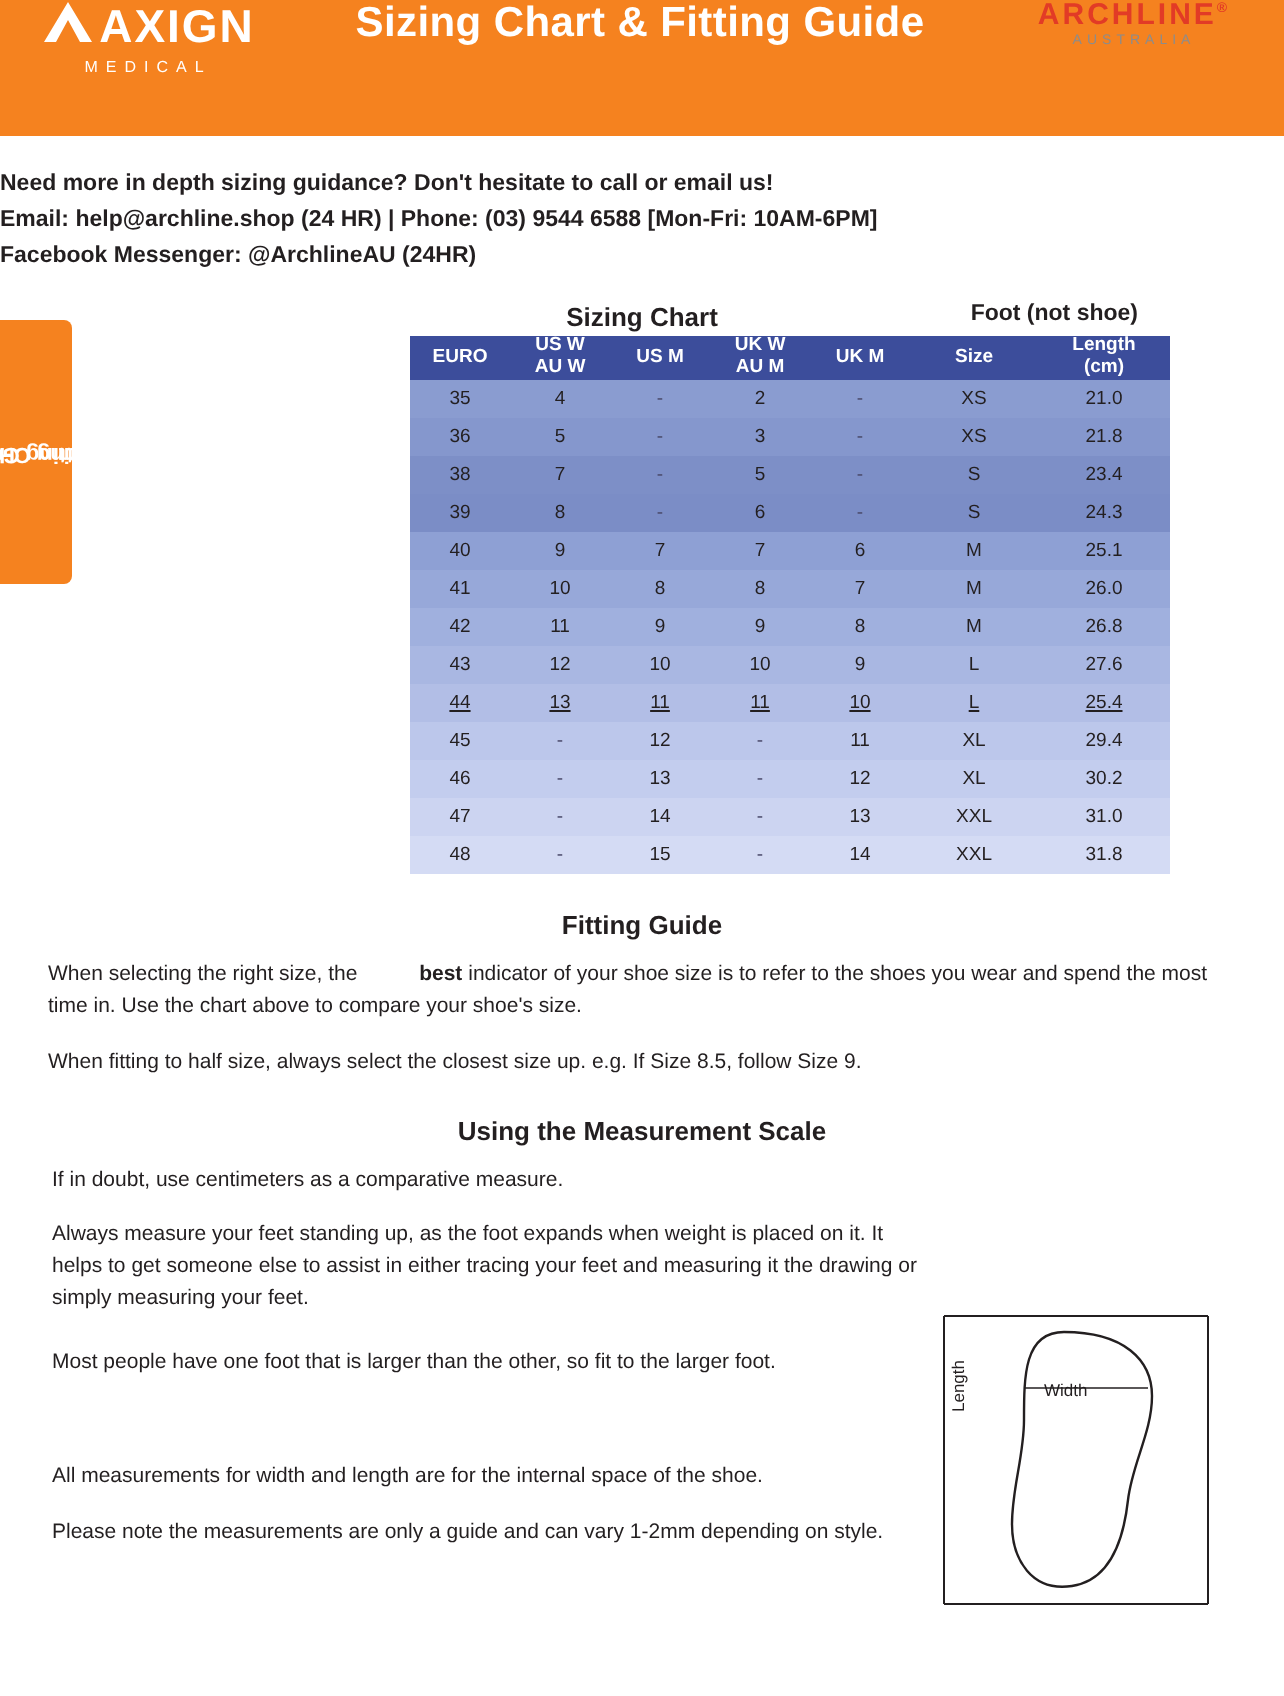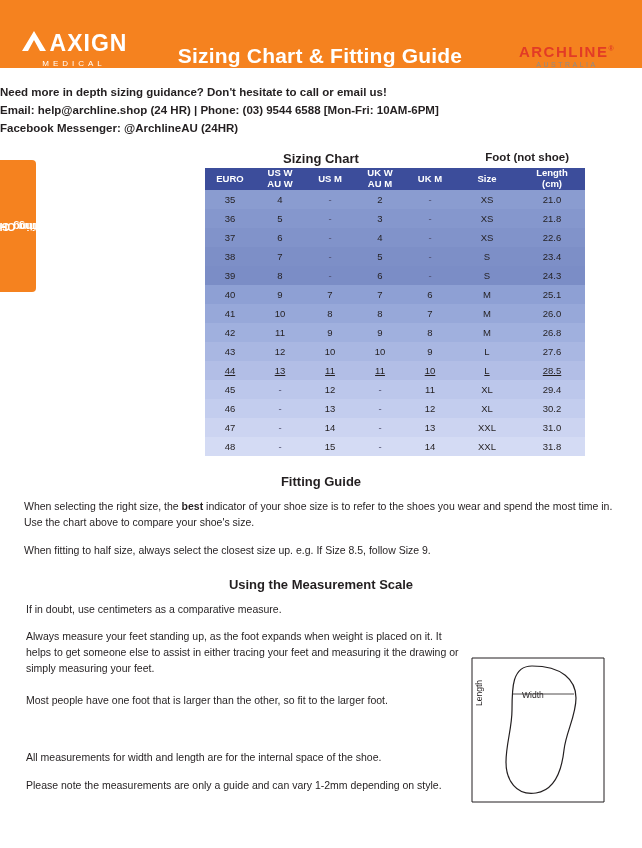--- a/index.html
+++ b/index.html
@@ -14,21 +14,21 @@
     font-family: "Liberation Sans", sans-serif;
     color: #231f20;
     overflow: hidden;
   }
 
   
   .header {
     height: 68px;
     background: #f5821f;
     display: flex;
-    align-items: flex-end;
+    align-items: flex-start;
     position: relative;
   }
   .logo-left {
     width: 148px;
     display: flex;
     flex-direction: column;
     align-items: center;
     justify-content: center;
     color: #ffffff;
   }
@@ -173,21 +173,21 @@
     font-weight: bold;
     margin: 18px 0 10px;
   }
   .para {
     font-size: 10.5px;
     line-height: 1.5;
     margin: 0 24px 12px 24px;
     color: #231f20;
   }
   .para.indent { margin-left: 26px; }
-  .para b { font-weight: bold; }
+  .para b { font-weight: bold; margin-left: 28px; }
 
   
   .foot-diagram {
     position: absolute;
     right: 28px;
     bottom: 42px;
     width: 148px;
     height: 152px;
   }
   .foot-diagram svg { display: block; }
@@ -272,29 +272,20 @@
         </tr>
         <tr style="background: rgb(133, 151, 205);">
           <td>36</td>
           <td>5</td>
           <td class="dim">-</td>
           <td>3</td>
           <td class="dim">-</td>
           <td>XS</td>
           <td>21.8</td>
         </tr>
-        <tr style="background: rgb(129, 147, 202);">
-          <td>37</td>
-          <td>6</td>
-          <td class="dim">-</td>
-          <td>4</td>
-          <td class="dim">-</td>
-          <td>XS</td>
-          <td>22.6</td>
-        </tr>
         <tr style="background: rgb(125, 143, 199);">
           <td>38</td>
           <td>7</td>
           <td class="dim">-</td>
           <td>5</td>
           <td class="dim">-</td>
           <td>S</td>
           <td>23.4</td>
         </tr>
         <tr style="background: rgb(123, 141, 198);">
@@ -342,21 +333,21 @@
           <td>L</td>
           <td>27.6</td>
         </tr>
         <tr style="background: rgb(178, 190, 230); text-decoration: underline;">
           <td>44</td>
           <td>13</td>
           <td>11</td>
           <td>11</td>
           <td>10</td>
           <td>L</td>
-          <td>28.5</td>
+          <td>25.4</td>
         </tr>
         <tr style="background: rgb(188, 199, 235);">
           <td>45</td>
           <td class="dim">-</td>
           <td>12</td>
           <td class="dim">-</td>
           <td>11</td>
           <td>XL</td>
           <td>29.4</td>
         </tr>

